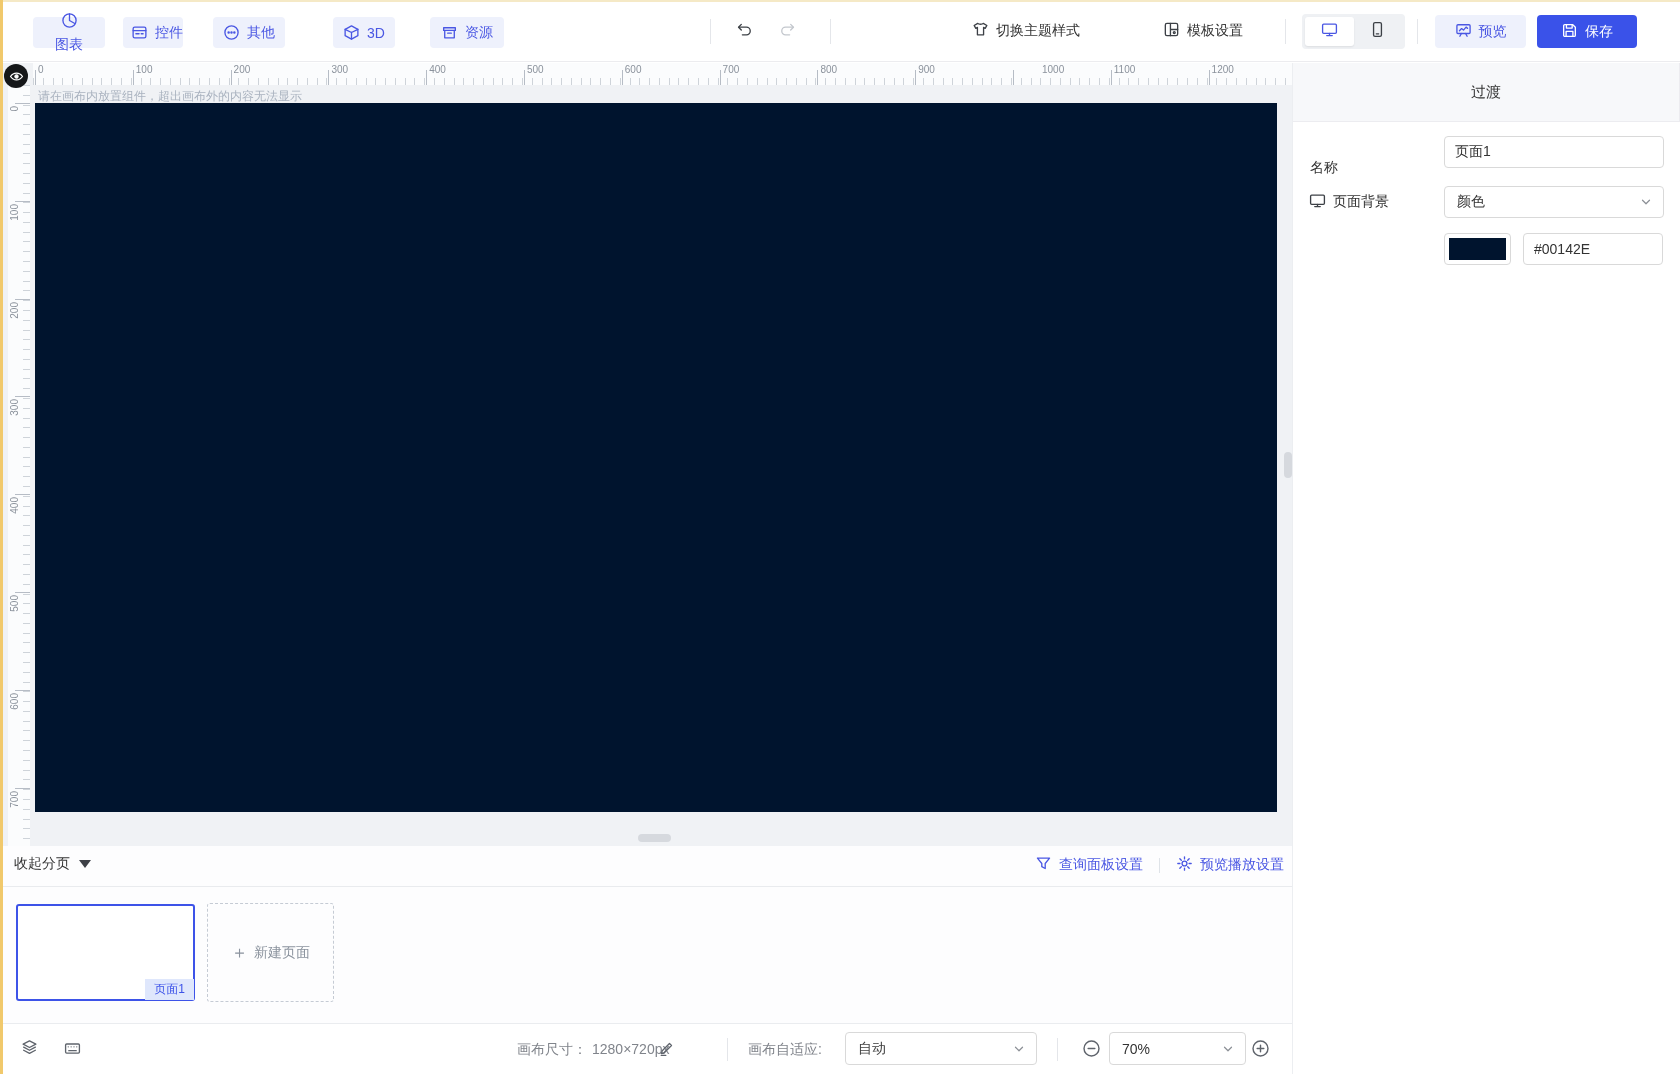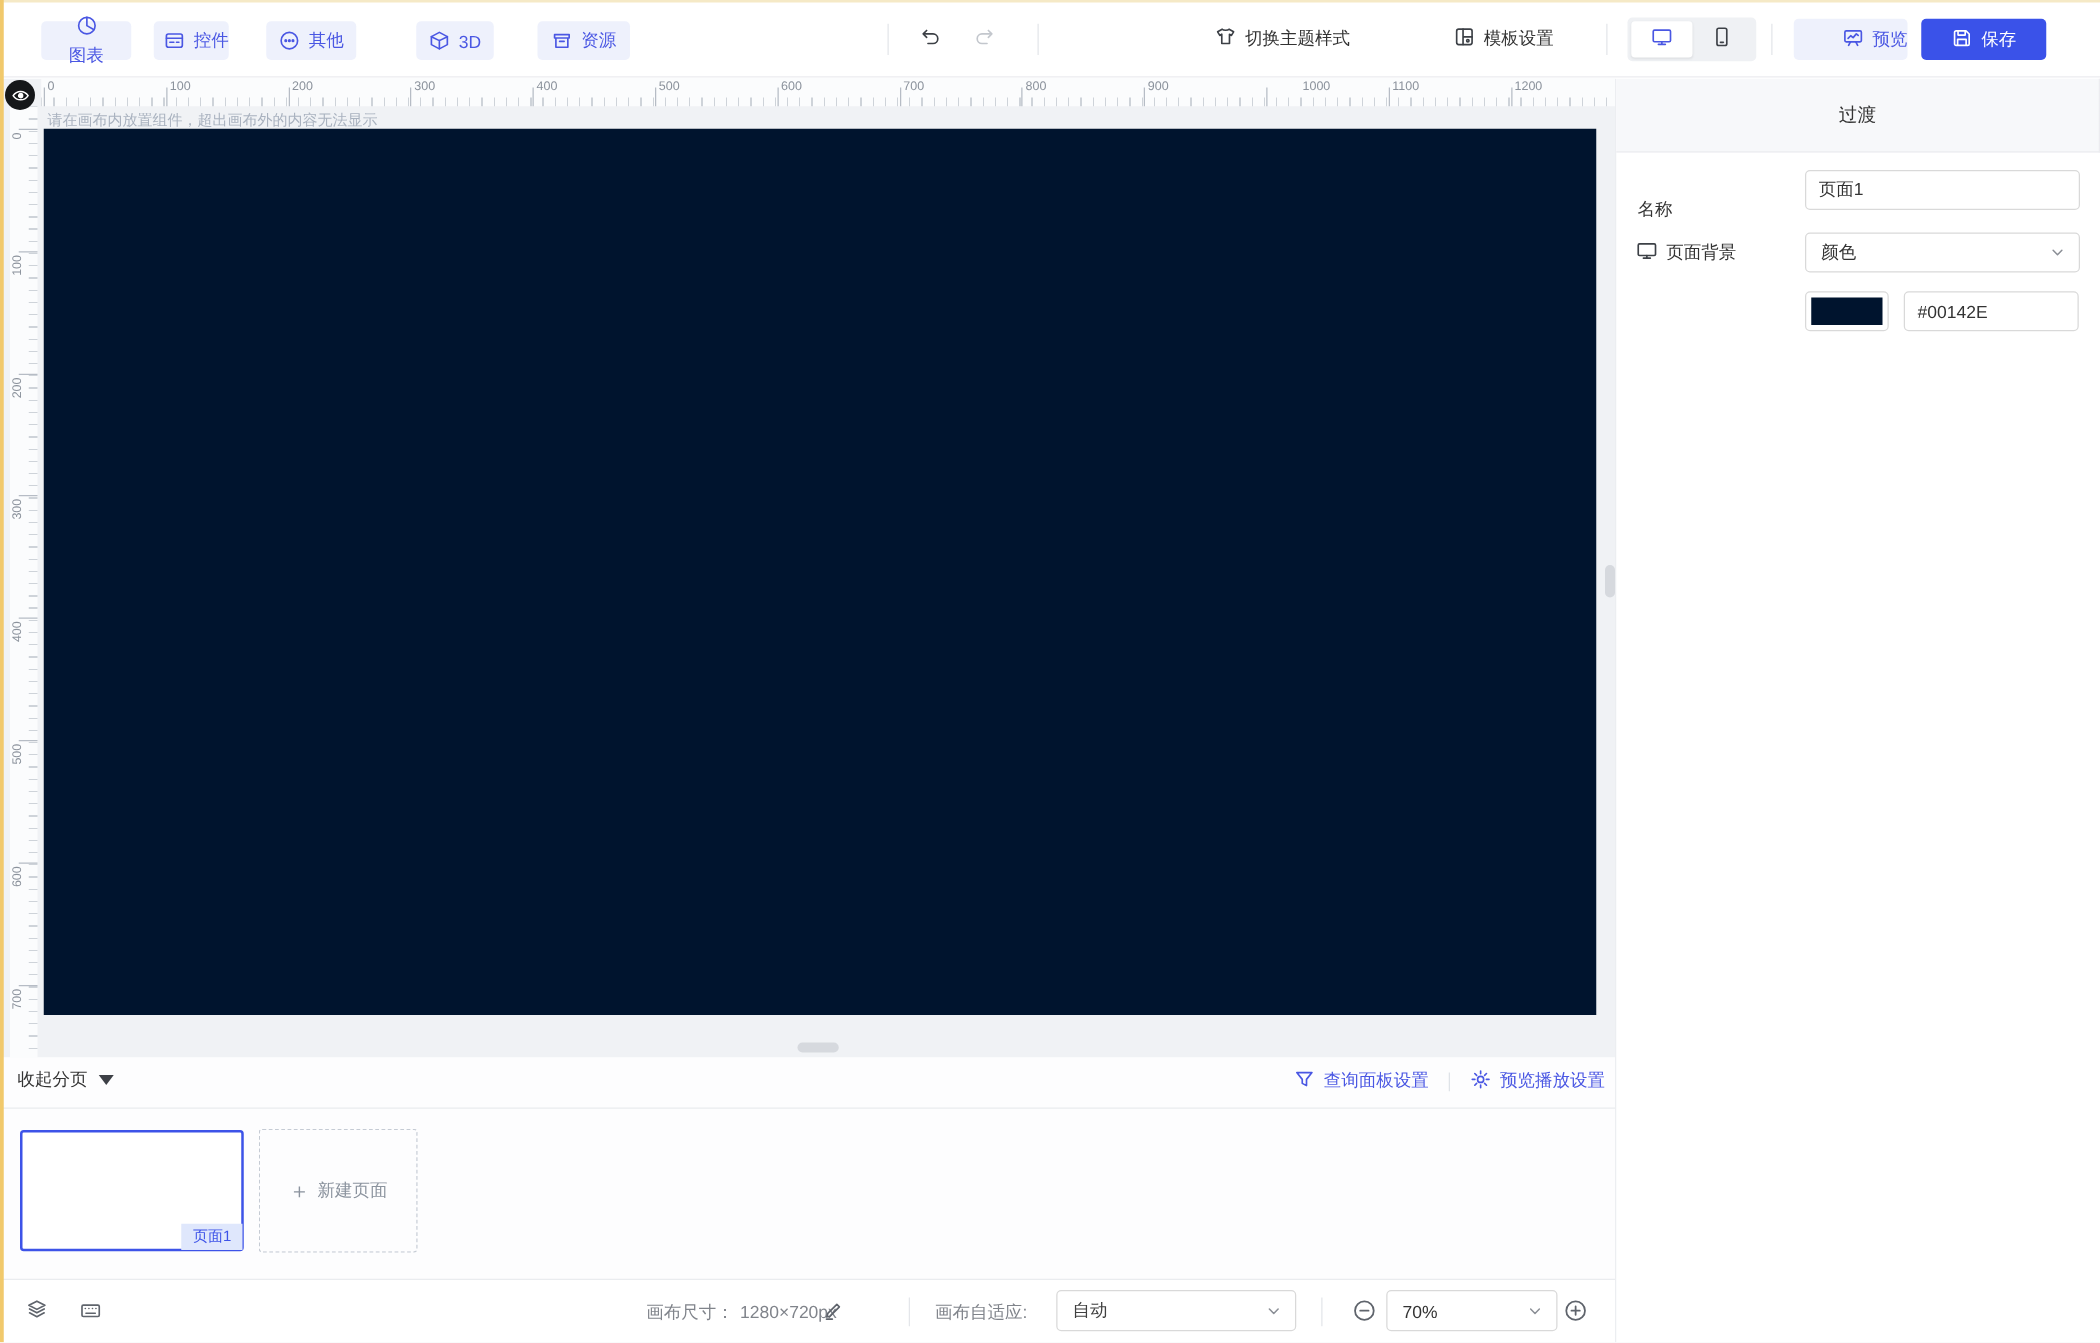--- a/index.html
+++ b/index.html
@@ -12,21 +12,21 @@
   
   .topbar { position:absolute; left:0; top:0; width:100%; height:62px; background:#fff; border-bottom:1px solid #ececef; z-index:20; }
   .cat-btn { position:absolute; top:17px; height:31px; display:flex; align-items:center; justify-content:center; gap:7px;
              background:#EEF1FC; color:var(--accent); border:none; border-radius:4px; font-size:14px; cursor:pointer; }
   .divider-v { position:absolute; top:19px; height:25px; width:1px; background:#e4e6ea; }
   .icon-btn { position:absolute; top:21px; background:none; border:none; cursor:pointer; line-height:0; }
   .tool-link { position:absolute; top:20px; height:22px; display:flex; align-items:center; gap:7px; color:#333; font-size:14px; background:none; border:none; cursor:pointer; }
   .seg { position:absolute; left:1302px; top:14px; width:103px; height:35px; background:#eff1f4; border-radius:4px; display:flex; padding:3px; }
   .seg-item { flex:1; display:flex; align-items:center; justify-content:center; border-radius:3px; cursor:pointer; color:#3c4046; }
   .seg-item.active { background:#fff; color:var(--accent); box-shadow:0 1px 2px rgba(0,0,0,.08); }
-  .btn-preview { position:absolute; left:1435px; top:15px; width:91px; height:33px; display:flex; align-items:center; justify-content:flex-end; gap:7px;
+  .btn-preview { position:absolute; left:1435px; top:15px; width:91px; height:33px; display:flex; align-items:center; justify-content:center; gap:7px;
                  background:#EEF1FC; color:var(--accent); border:none; border-radius:4px; font-size:14px; cursor:pointer; }
   .btn-save { position:absolute; left:1537px; top:15px; width:100px; height:33px; display:flex; align-items:center; justify-content:center; gap:7px;
               background:var(--save-bg); color:#fff; border:none; border-radius:4px; font-size:14px; cursor:pointer; }
 
   
   .workspace { position:absolute; left:0; top:63px; width:1292px; height:783px; background:#f0f2f5; }
   .ruler-h { position:absolute; left:33px; top:0px; width:1259px; height:22px; background:#fbfcfd;
              background-image:repeating-linear-gradient(to right,#ced3d9 0 1px,transparent 1px 9.78px);
              background-size:100% 7px; background-position:0 100%; background-repeat:no-repeat; }
   .ruler-v { position:absolute; left:8px; top:22px; width:22px; height:761px; background:#fbfcfd;

